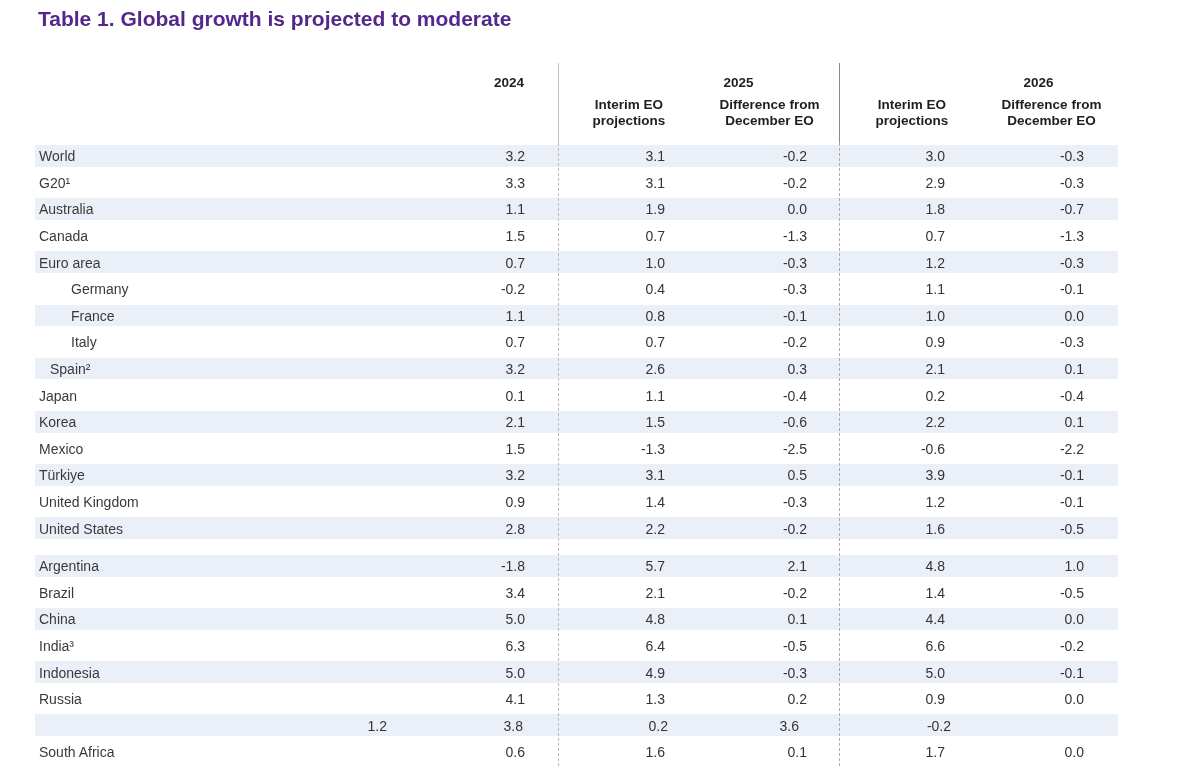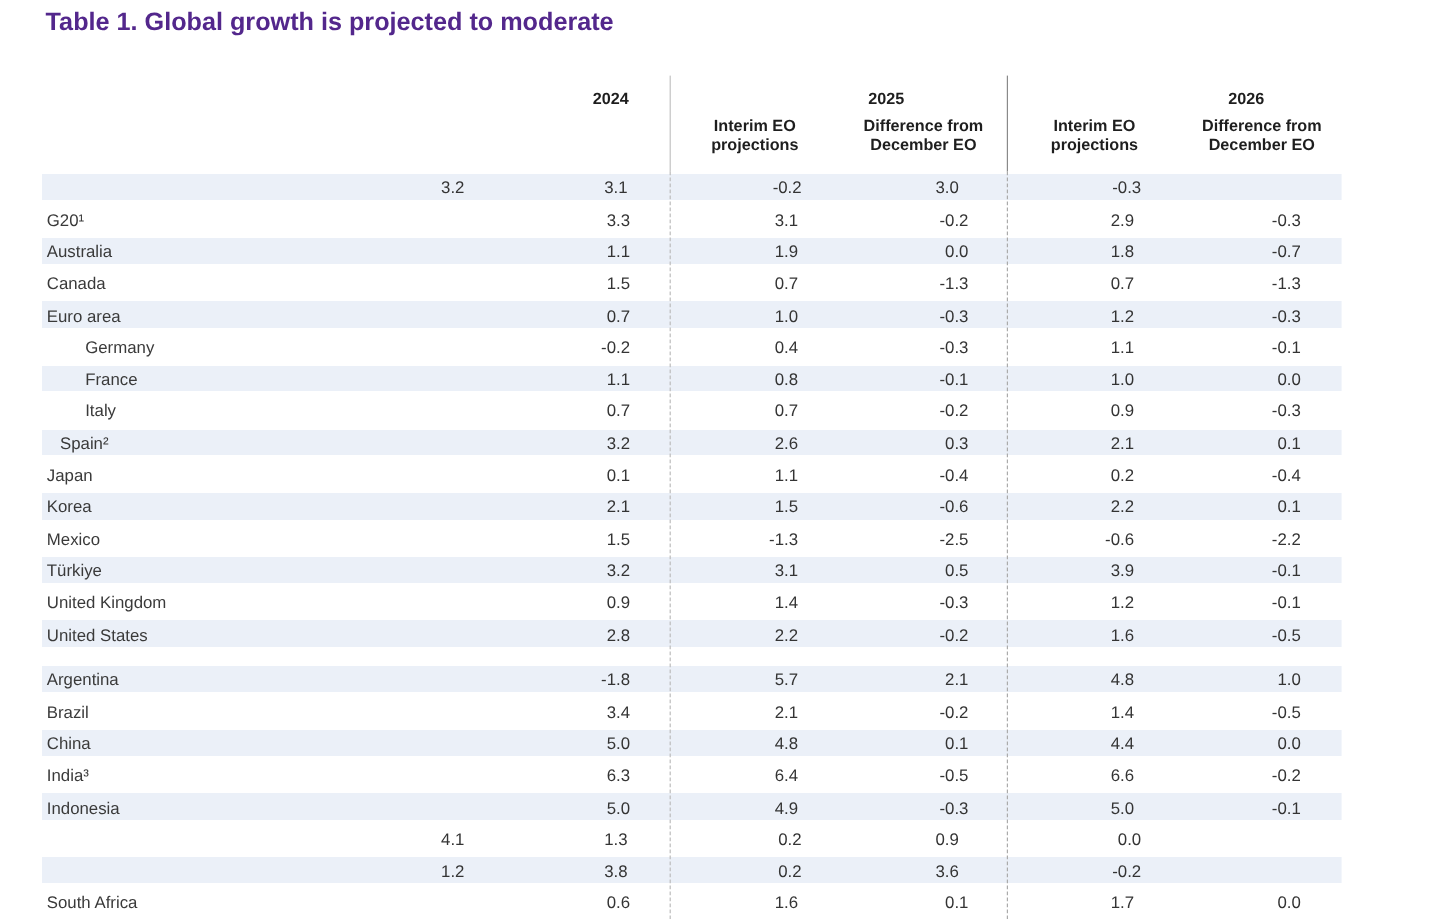--- a/index.html
+++ b/index.html
@@ -93,20 +93,21 @@
 December EO</div>
         <div class="hcell">Interim EO
 projections</div>
         <div class="hcell">Difference from
 December EO</div>
       </div>
     </div>
 
     <div id="group-0">
         <div class="trow shaded">
+          <div class="cell label indent0">World</div>
           <div class="cell num c0">3.2</div>
           <div class="cell num c1">3.1</div>
           <div class="cell num c2">-0.2</div>
           <div class="cell num c3">3.0</div>
           <div class="cell num c4">-0.3</div>
         </div>
         <div class="trow">
           <div class="cell label indent0">G20¹</div>
           <div class="cell num c0">3.3</div>
           <div class="cell num c1">3.1</div>
@@ -255,20 +256,21 @@
         </div>
         <div class="trow shaded">
           <div class="cell label indent0">Indonesia</div>
           <div class="cell num c0">5.0</div>
           <div class="cell num c1">4.9</div>
           <div class="cell num c2">-0.3</div>
           <div class="cell num c3">5.0</div>
           <div class="cell num c4">-0.1</div>
         </div>
         <div class="trow">
+          <div class="cell label indent0">Russia</div>
           <div class="cell num c0">4.1</div>
           <div class="cell num c1">1.3</div>
           <div class="cell num c2">0.2</div>
           <div class="cell num c3">0.9</div>
           <div class="cell num c4">0.0</div>
         </div>
         <div class="trow shaded">
           <div class="cell num c0">1.2</div>
           <div class="cell num c1">3.8</div>
           <div class="cell num c2">0.2</div>

